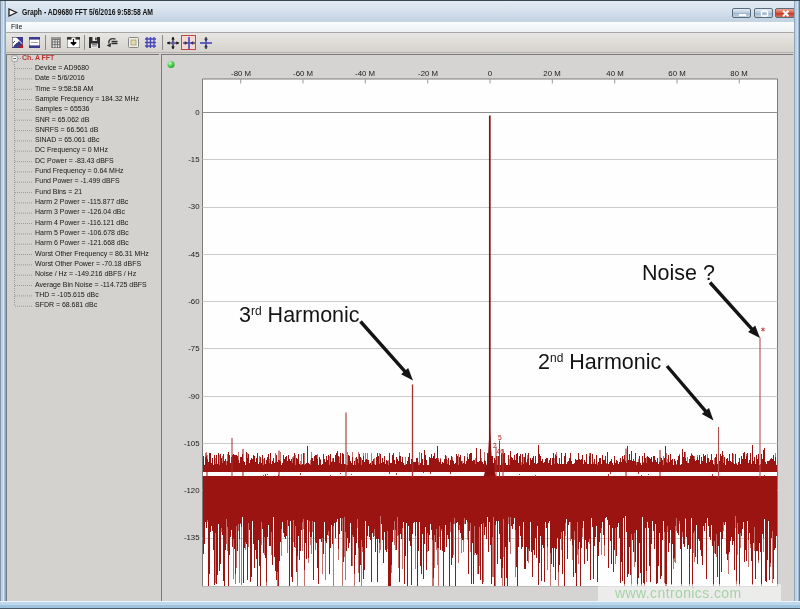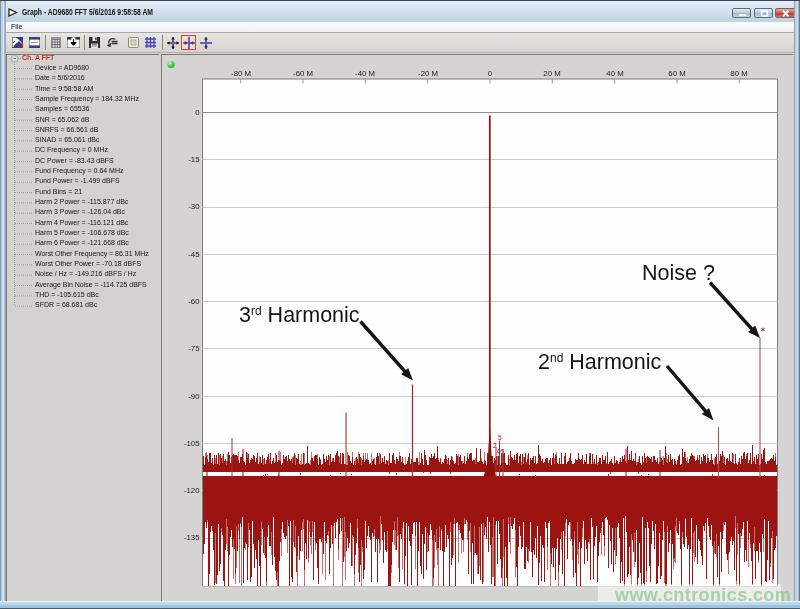--- a/index.html
+++ b/index.html
@@ -30,21 +30,21 @@
 
 #tree { left:6px; top:54px; width:153px; height:547px; background:#d4d2cf; box-shadow:inset 1px 1px 0 #7a7a7a; }
 #chart { left:161px; top:54px; width:632px; height:547px; background:#d5d4d2; box-shadow:inset 1px 1px 0 #7a7a7a; }
 .ti { position:absolute; left:29px; font-size:7px; color:#161616; white-space:nowrap; letter-spacing:-0.02px; }
 #root { position:absolute; left:16px; top:-0.2px; font-size:7px; font-weight:bold; color:#c0342e; letter-spacing:-0.02px; }
 .dot { stroke:#9a9a9a; stroke-width:1; stroke-dasharray:1 1; }
 .axt { font-size:7.8px; fill:#1a1a1a; font-family:"Liberation Sans",sans-serif; }
 .ann { position:absolute; font-size:21.5px; color:#141414; white-space:nowrap; }
 .ann sup { font-size:12px; vertical-align:7px; letter-spacing:0; }
 #wm { position:absolute; left:598px; top:584px; width:183px; height:19px; background:rgba(255,255,255,0.55); }
-#wmt { position:absolute; left:615px; top:584.5px; font-size:18px; letter-spacing:0.4px; color:rgba(138,200,138,0.72); font-weight:bold; }
+#wmt { position:absolute; left:615px; top:584.5px; font-size:14px; letter-spacing:0.4px; color:rgba(138,200,138,0.72); font-weight:normal; }
 </style></head><body>
 <div class="abs" id="title">
     <svg id="tri" width="10" height="9" viewBox="0 0 10 9">
       <path d="M1 1v7l7.5-3.5z" fill="#fff" stroke="#222" stroke-width="1.3"></path>
     </svg>
     <span class="txt">Graph - AD9680 FFT 5/6/2016 9:58:58 AM</span>
 <div class="capbtn" id="bmin">
       <svg width="19" height="9" viewBox="0 0 19 9">
         <path d="M6 6h7" stroke="#fff" stroke-width="1.8"></path>
       </svg>

